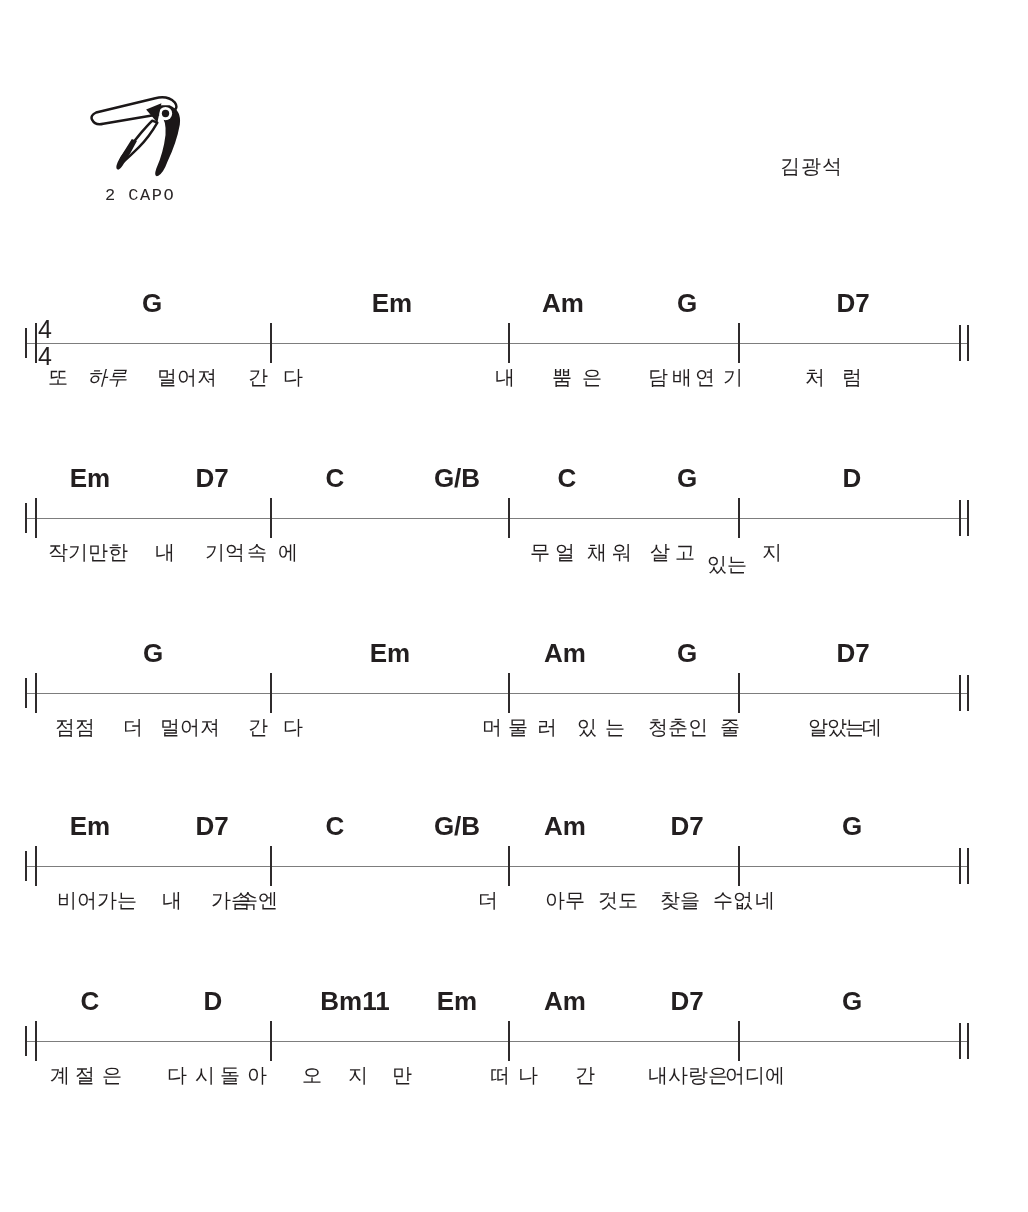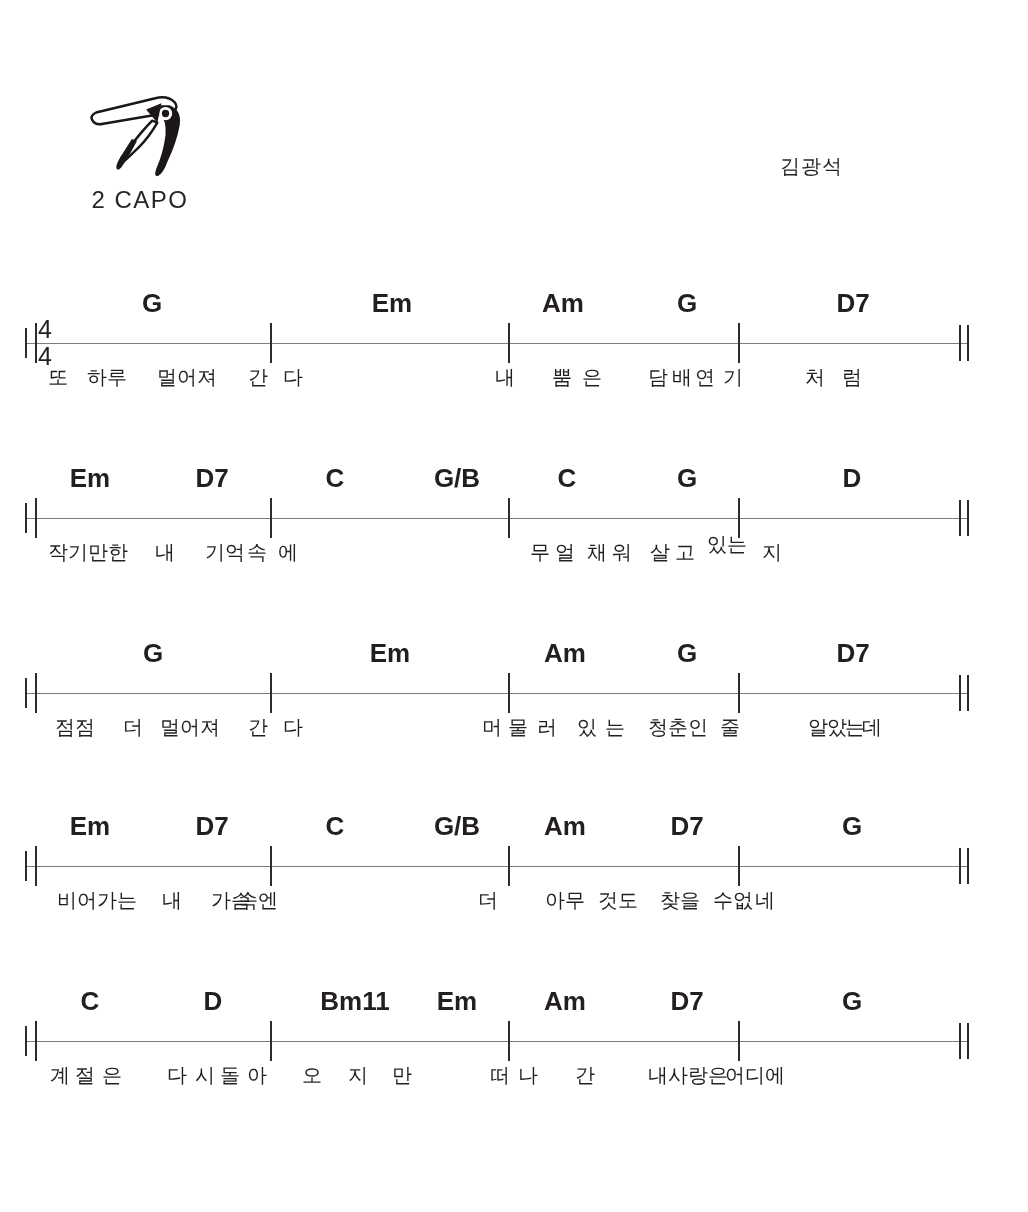--- a/index.html
+++ b/index.html
@@ -12,21 +12,21 @@
   .title{
     position:absolute;top:64px;left:0;width:100%;text-align:center;
     font-size:30px;font-weight:600;letter-spacing:1px;
   }
   .artist{
     position:absolute;top:153px;left:780px;
     font-size:20px;letter-spacing:1px;
   }
   .capo-block{position:absolute;top:96px;left:84px;width:112px;text-align:center;}
   .capo-block svg{display:block;margin:0 auto;}
-  .capo-label{margin-top:6px;font-size:24px;letter-spacing:1.5px;color:#2a2627;}
+  .capo-label{margin-top:6px;font-size:17px;letter-spacing:1.5px;color:#2a2627;font-family:Liberation Mono, monospace;}
   .staff-hline{position:absolute;height:1px;background:#7d7d7d;}
   .barline{position:absolute;width:2px;background:#2f2b2c;}
   .chord{
     position:absolute;transform:translateX(-50%);
     font-size:26px;font-weight:bold;letter-spacing:0;line-height:28px;
     white-space:nowrap;
   }
   .lyric{
     position:absolute;font-size:20px;line-height:26px;white-space:nowrap;
     color:#231f20;
@@ -72,21 +72,21 @@
       <div class="barline" style="left: 508px; top: 323px; height: 40px;"></div>
       <div class="barline" style="left: 738px; top: 323px; height: 40px;"></div>
       <div class="barline" style="left: 959px; top: 325px; height: 36px;"></div>
       <div class="barline" style="left: 967px; top: 325px; height: 36px;"></div>
       <div class="chord" style="left: 152px; top: 289px;">G</div>
       <div class="chord" style="left: 392px; top: 289px;">Em</div>
       <div class="chord" style="left: 563px; top: 289px;">Am</div>
       <div class="chord" style="left: 687px; top: 289px;">G</div>
       <div class="chord" style="left: 853px; top: 289px;">D7</div>
       <div class="lyric" style="left: 48px; top: 364px;">또</div>
-      <div class="lyric" style="left: 87px; top: 364px;">하루</div>
+      <div class="lyric" style="left: 87px; top: 364px; font-style: italic;">하루</div>
       <div class="lyric" style="left: 157px; top: 364px;">멀어져</div>
       <div class="lyric" style="left: 248px; top: 364px;">간</div>
       <div class="lyric" style="left: 283px; top: 364px;">다</div>
       <div class="lyric" style="left: 495px; top: 364px;">내</div>
       <div class="lyric" style="left: 552px; top: 364px;">뿜</div>
       <div class="lyric" style="left: 582px; top: 364px;">은</div>
       <div class="lyric" style="left: 648px; top: 364px;">담</div>
       <div class="lyric" style="left: 672px; top: 364px;">배</div>
       <div class="lyric" style="left: 695px; top: 364px;">연</div>
       <div class="lyric" style="left: 723px; top: 364px;">기</div>
@@ -113,21 +113,21 @@
       <div class="lyric" style="left: 155px; top: 539px;">내</div>
       <div class="lyric" style="left: 185px; top: 539px; margin-left: 20px;">기억</div>
       <div class="lyric" style="left: 247px; top: 539px;">속</div>
       <div class="lyric" style="left: 278px; top: 539px;">에</div>
       <div class="lyric" style="left: 530px; top: 539px;">무</div>
       <div class="lyric" style="left: 555px; top: 539px;">얼</div>
       <div class="lyric" style="left: 587px; top: 539px;">채</div>
       <div class="lyric" style="left: 612px; top: 539px;">워</div>
       <div class="lyric" style="left: 650px; top: 539px;">살</div>
       <div class="lyric" style="left: 675px; top: 539px;">고</div>
-      <div class="lyric" style="left: 707px; top: 531px;">있는</div>
+      <div class="lyric" style="left: 707px; top: 551px;">있는</div>
       <div class="lyric" style="left: 762px; top: 539px;">지</div>
       <div class="staff-hline" style="top: 693px; left: 25px; width: 942px;"></div>
       <div class="barline" style="left: 25px; top: 678px; height: 30px;"></div>
       <div class="barline" style="left: 35px; top: 673px; height: 40px;"></div>
       <div class="barline" style="left: 270px; top: 673px; height: 40px;"></div>
       <div class="barline" style="left: 508px; top: 673px; height: 40px;"></div>
       <div class="barline" style="left: 738px; top: 673px; height: 40px;"></div>
       <div class="barline" style="left: 959px; top: 675px; height: 36px;"></div>
       <div class="barline" style="left: 967px; top: 675px; height: 36px;"></div>
       <div class="chord" style="left: 153px; top: 639px;">G</div>

